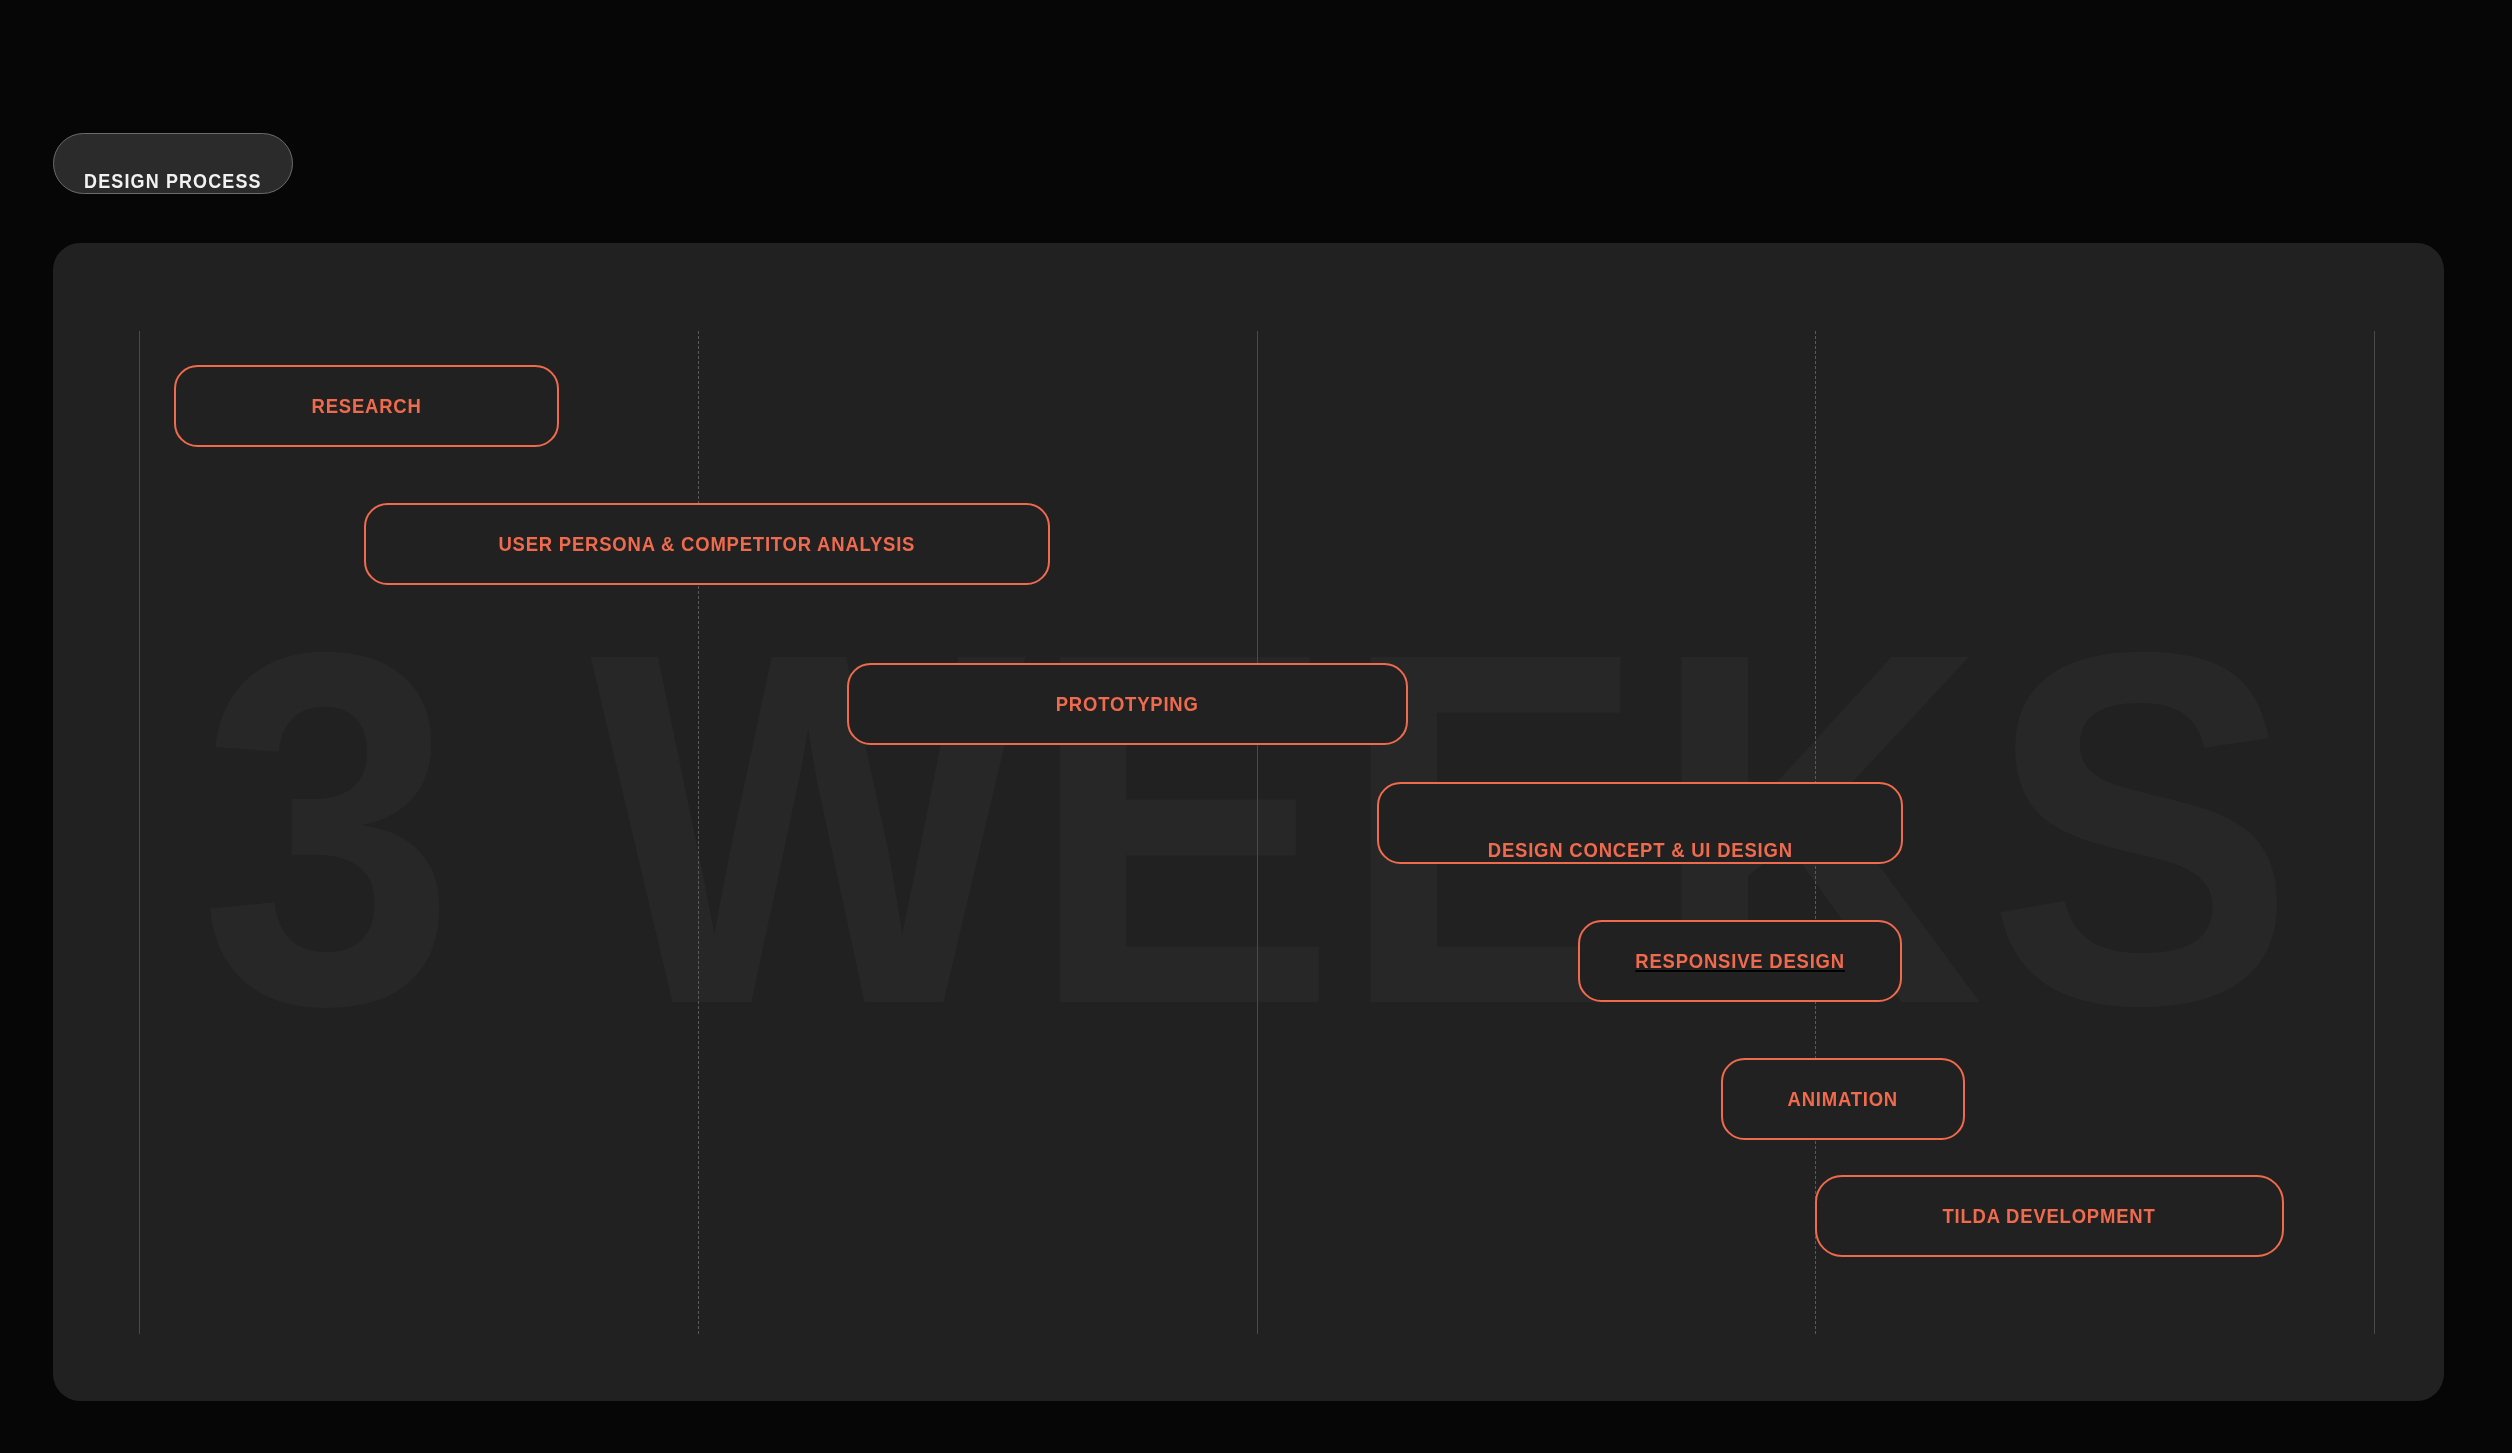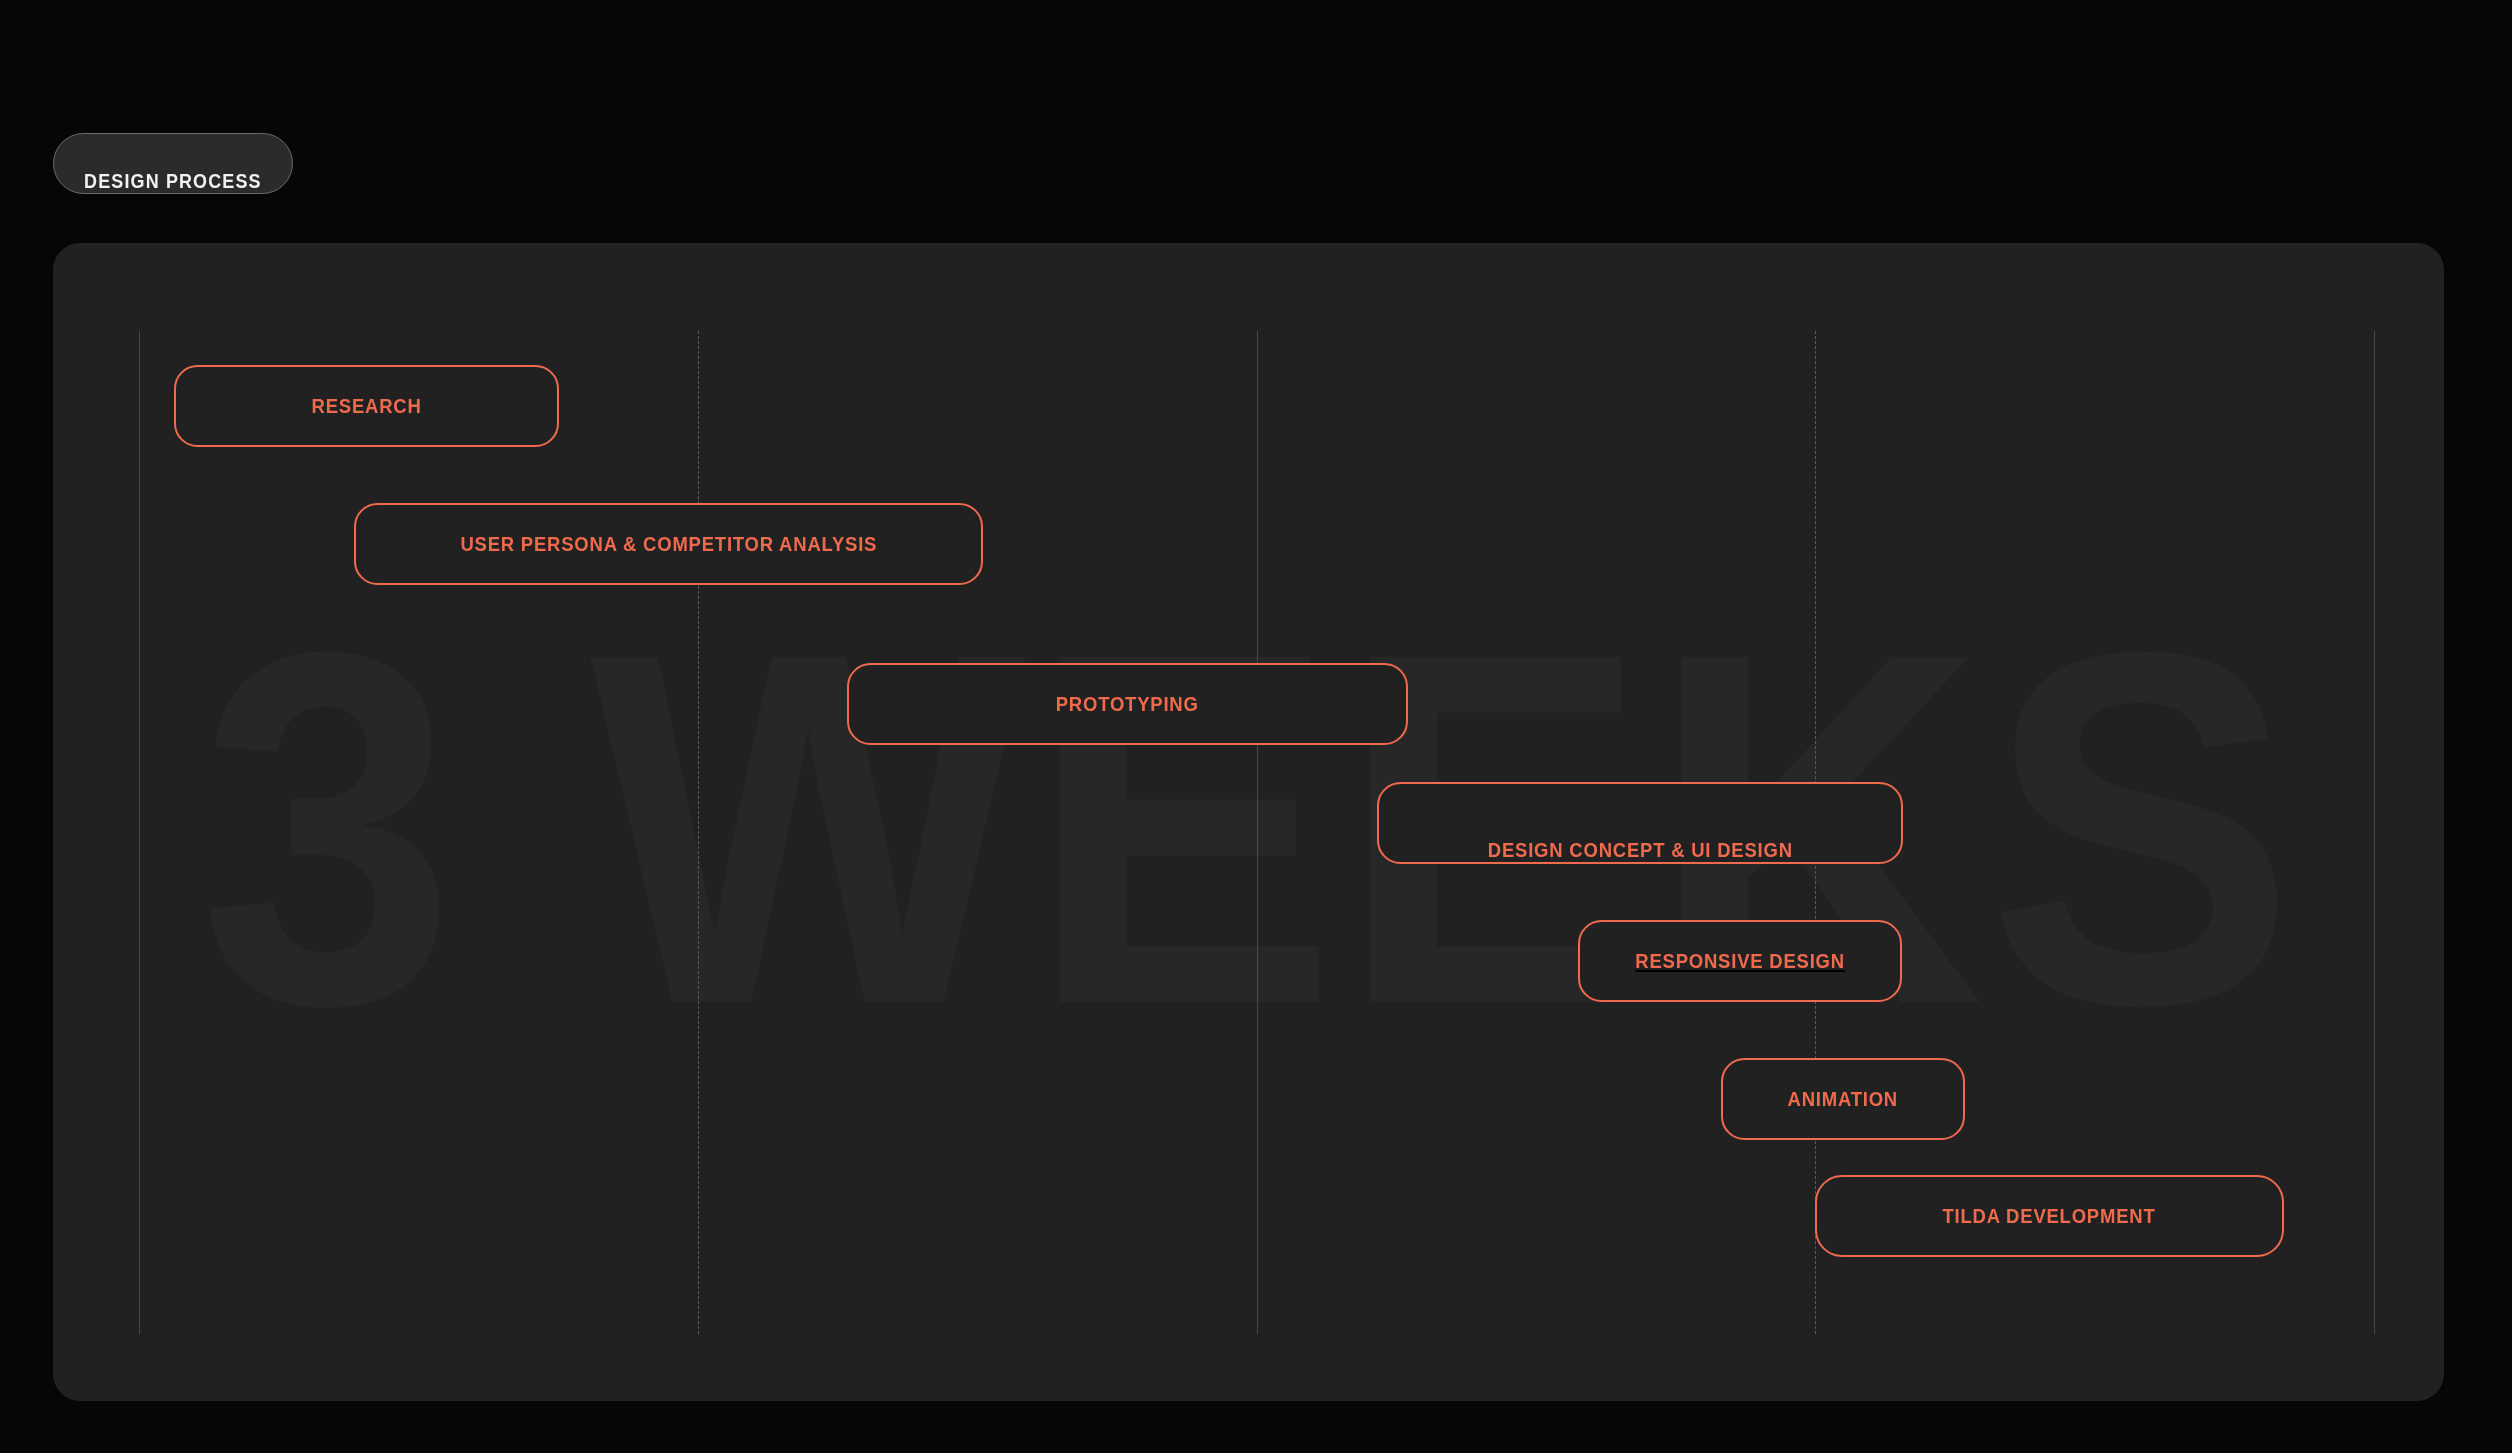--- a/index.html
+++ b/index.html
@@ -128,21 +128,21 @@
         <div class="gridline dashed" style="left: 645px; top: 88px; height: 1003px;"></div>
         <div class="gridline solid" style="left: 1204px; top: 88px; height: 1003px;"></div>
         <div class="gridline dashed" style="left: 1762px; top: 88px; height: 1003px;"></div>
         <div class="gridline solid" style="left: 2321px; top: 88px; height: 1003px;"></div>
       </div>
 
     <div class="bars" id="bars-layer">
         <div class="bar" style="left: 121px; top: 122px; width: 385px;">
           <span class="bar-label">RESEARCH</span>
         </div>
-        <div class="bar" style="left: 301px; top: 260px; width: 629px;">
+        <div class="bar" style="left: 311px; top: 260px; width: 686px;">
           <span class="bar-label">USER PERSONA &amp; COMPETITOR ANALYSIS</span>
         </div>
         <div class="bar" style="left: 794px; top: 420px; width: 561px;">
           <span class="bar-label">PROTOTYPING</span>
         </div>
         <div class="bar" style="left: 1324px; top: 539px; width: 526px; align-items: flex-end;">
           <span class="bar-label">DESIGN CONCEPT &amp; UI DESIGN</span>
         </div>
         <div class="bar" style="left: 1525px; top: 677px; width: 324px; text-decoration: underline;">
           <span class="bar-label">RESPONSIVE DESIGN</span>

